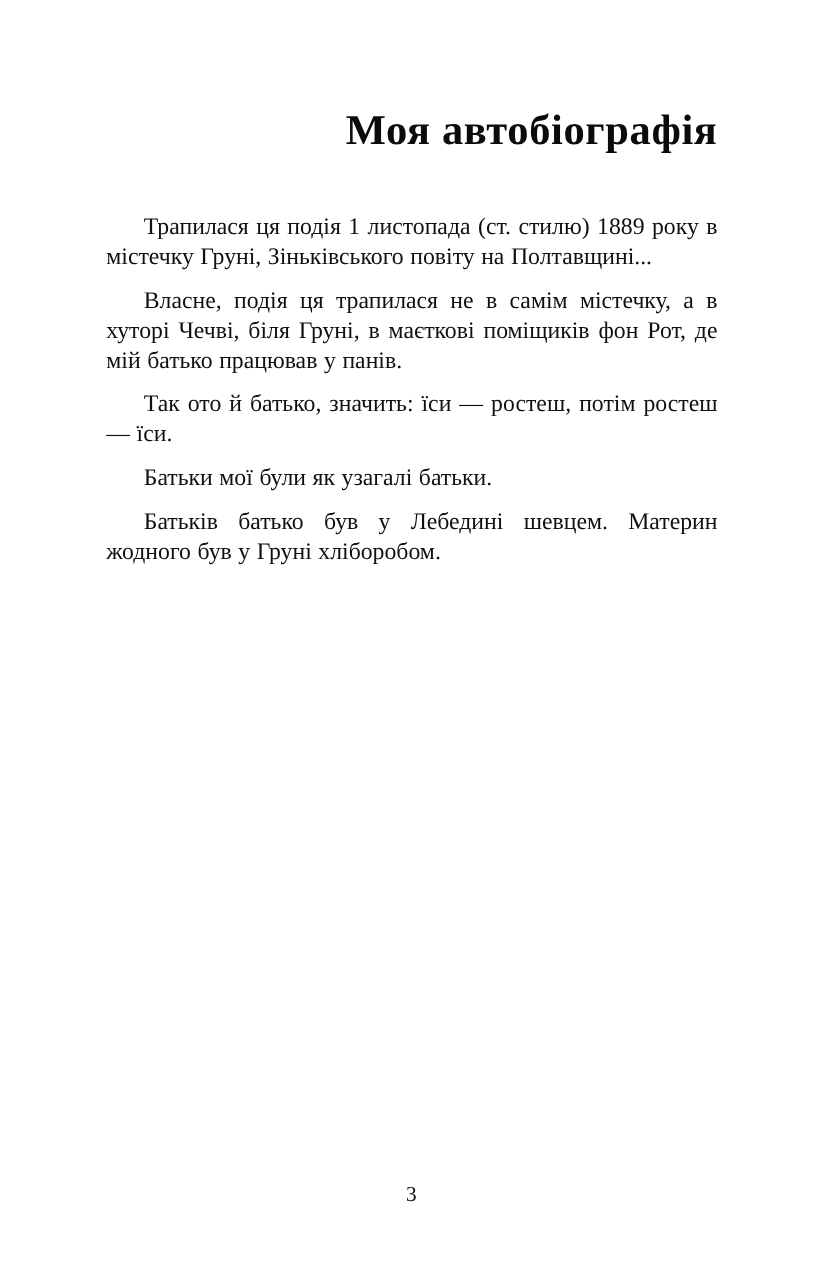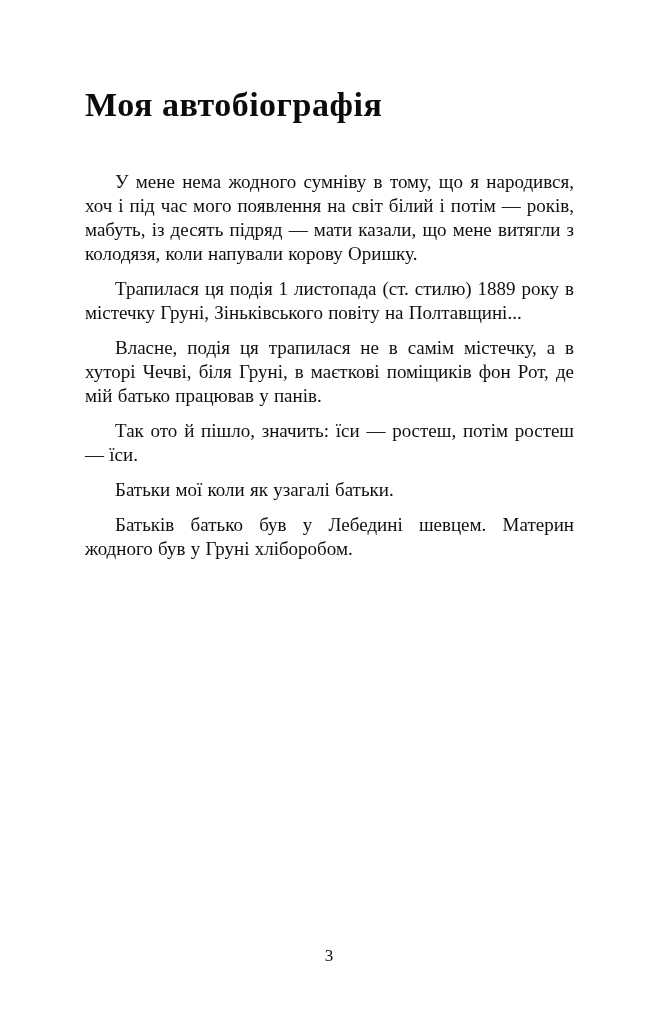--- a/index.html
+++ b/index.html
@@ -18,21 +18,21 @@
     position: relative;
     width: 658px;
     height: 1024px;
     box-sizing: border-box;
     background: #ffffff;
     padding: 86px 84px 0 85px;
   }
   .title {
     font-size: 34px;
     font-weight: 700;
-    text-align: left;
+    text-align: right;
     margin: 0 0 46px 0;
     letter-spacing: 0.5px;
     color: #0b0b0b;
   }
   .text-block p {
     font-size: 19px;
     line-height: 24px;
     text-align: justify;
     text-indent: 30px;
     margin: 0 0 11px 0;
@@ -48,22 +48,21 @@
     color: #101010;
   }
 </style>
 </head>
 <body>
 
 <div class="book-page">
   <h1 class="title">Моя автобіографія</h1>
 
   <div class="text-block">
-    <p>У мене нема жодного сумніву в тому, що я народився, хоч і під час мого появлення на світ білий і потім — років, мабуть, із десять підряд — мати казали, що мене витягли з колодязя, коли напували корову Оришку.</p>
     <p>Трапилася ця подія 1 листопада (ст. стилю) 1889 року в містечку Груні, Зіньківського повіту на Полтавщині...</p>
     <p>Власне, подія ця трапилася не в самім містечку, а в хуторі Чечві, біля Груні, в маєткові поміщиків фон Рот, де мій батько працював у панів.</p>
-    <p>Так ото й пішло, значить: їси — ростеш, потім ростеш — їси.</p>
-    <p>Батьки мої коли як узагалі батьки.</p>
+    <p>Так ото й батько, значить: їси — ростеш, потім ростеш — їси.</p>
+    <p>Батьки мої були як узагалі батьки.</p>
     <p>Батьків батько був у Лебедині шевцем. Материн жодного був у Груні хліборобом.</p>
   </div>
 
   <div class="page-number">3</div>
 </div>
 
 </body></html>

